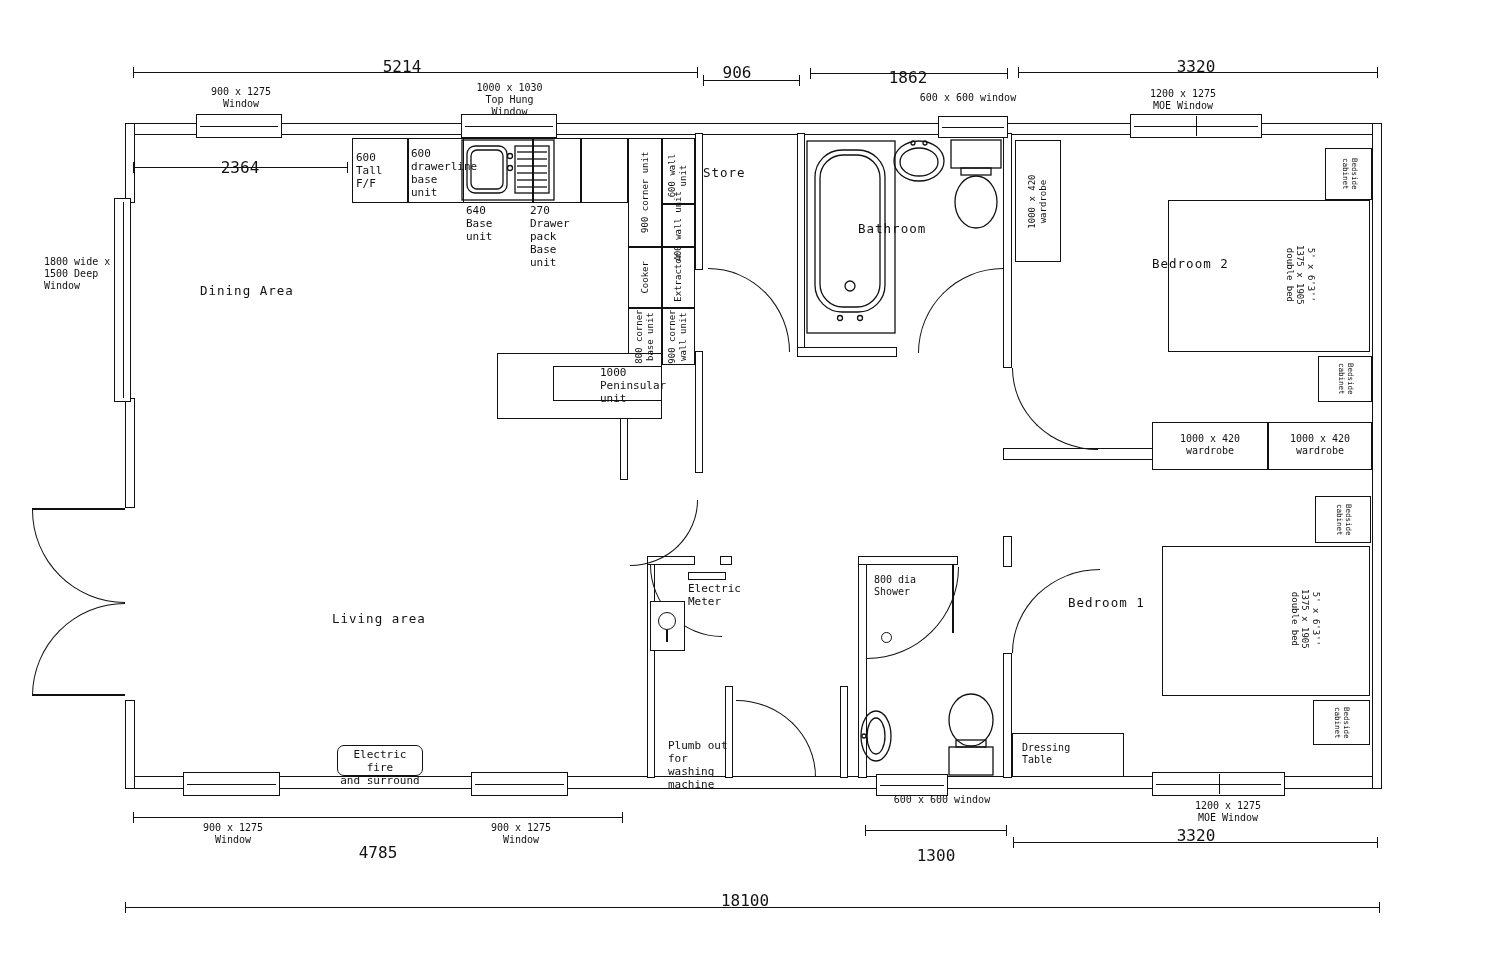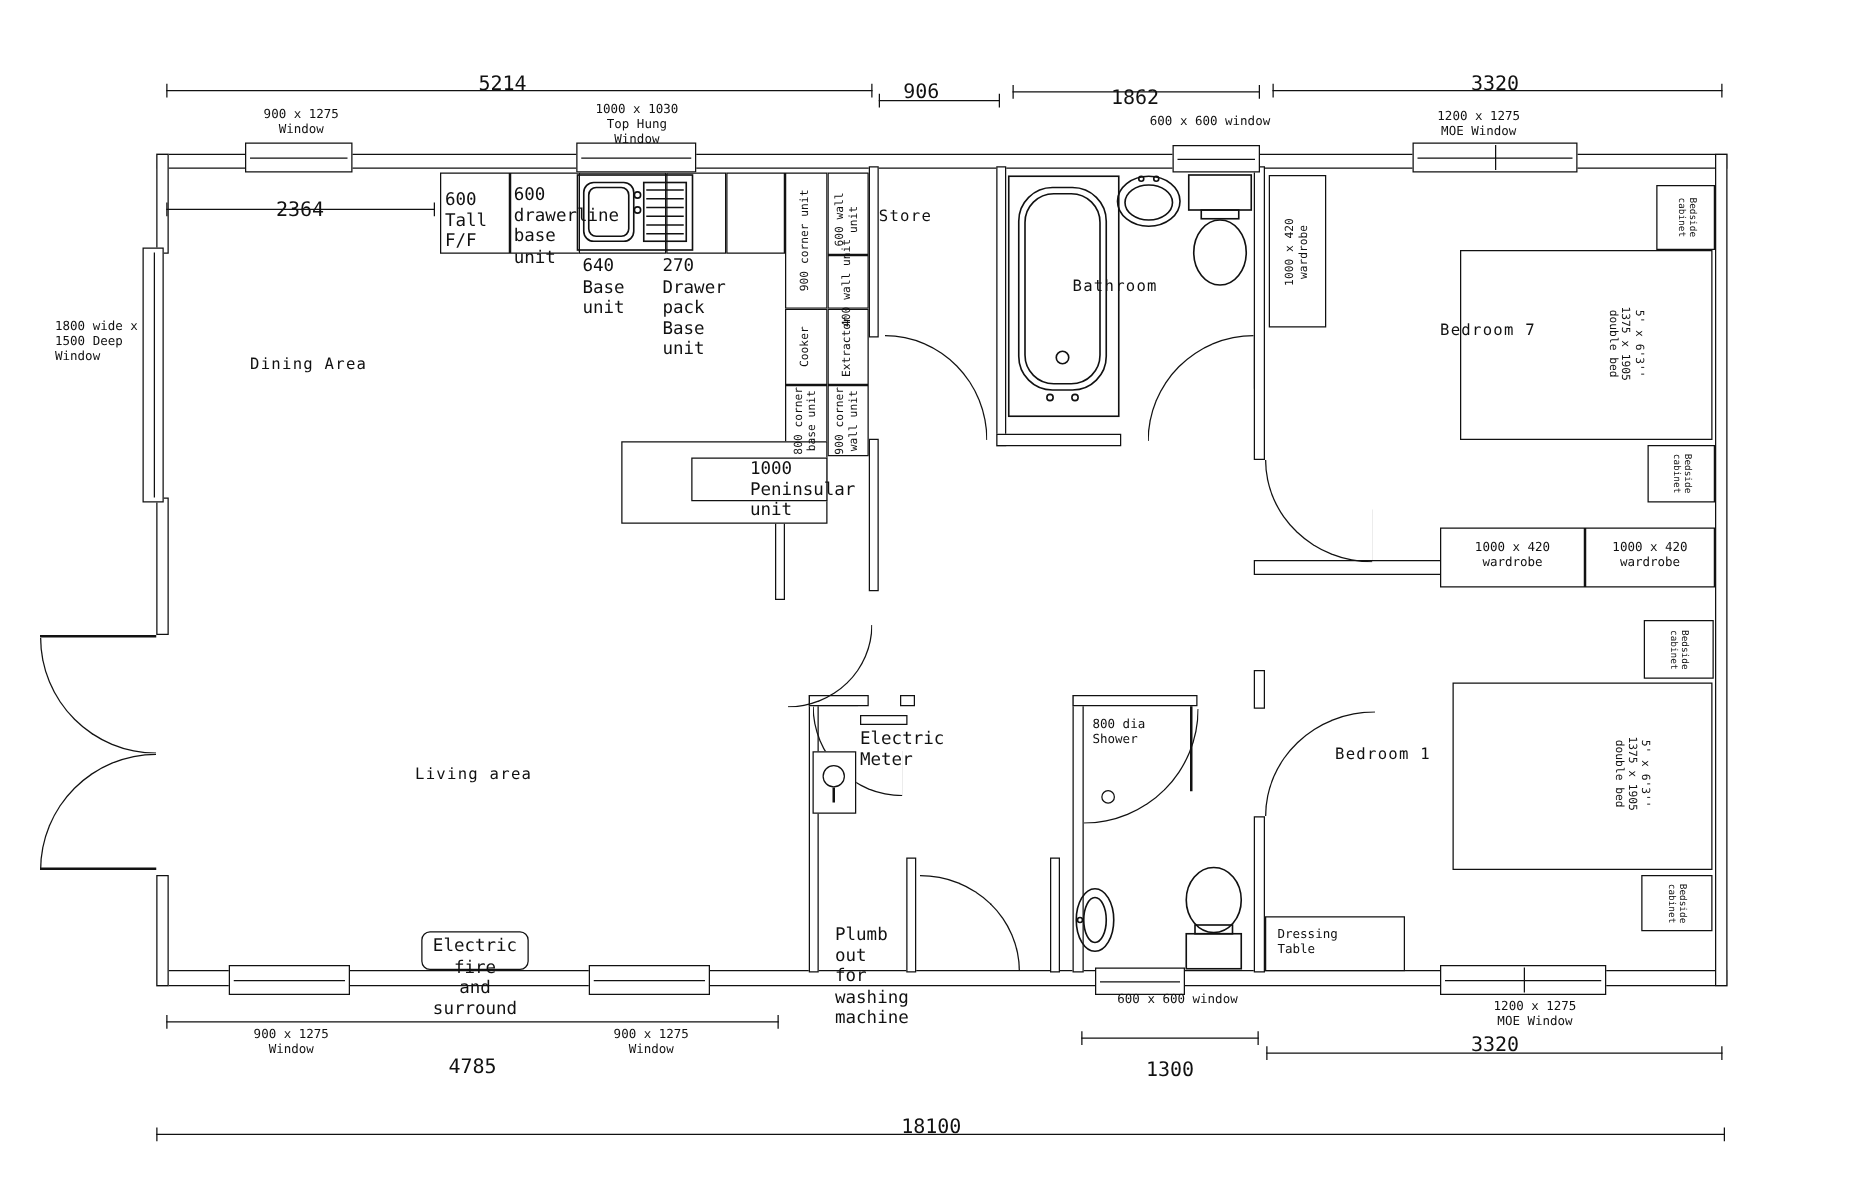--- a/index.html
+++ b/index.html
@@ -18,21 +18,21 @@
   .window{position:absolute;background:#fff;border:1.2px solid #111;box-sizing:border-box}
   .window.h::after{content:"";position:absolute;left:3px;right:3px;top:50%;height:1px;background:#111}
   .window.v::after{content:"";position:absolute;top:3px;bottom:3px;left:50%;width:1px;background:#111}
   .window.mullion::before{content:"";position:absolute;top:1px;bottom:1px;left:50%;width:1px;background:#111}
   .dim{position:absolute;height:1px;background:#111}
   .dim::before,.dim::after{content:"";position:absolute;top:-5px;width:1px;height:11px;background:#111}
   .dim::before{left:0}
   .dim::after{right:0}
   .lbl{position:absolute;white-space:pre-line;font-size:10px;line-height:1.18}
   .c{text-align:center}
-  .sm{font-size:14px}
+  .sm{font-size:11px}
   .room{font-size:12.5px;letter-spacing:1px;white-space:pre}
   .dnum{position:absolute;font-size:16px;transform:translateX(-50%);white-space:pre}
   .vlbl{position:absolute;white-space:pre-line;text-align:center;font-size:9px;line-height:1.18;transform-origin:center}
   .ccw{transform:rotate(-90deg)}
   .cw{transform:rotate(90deg)}
   .t7{font-size:7.5px}
   svg{position:absolute;overflow:visible}
   svg *{fill:none;stroke:#111;stroke-width:1.3}
 </style>
 </head>
@@ -205,21 +205,21 @@
 <span class="lbl c" style="left:466px;top:822px;width:110px">900 x 1275
 Window</span>
 <span class="lbl c" style="left:872px;top:794px;width:140px">600 x 600 window</span>
 <span class="lbl c" style="left:1162px;top:800px;width:132px">1200 x 1275
 MOE Window</span>
 
 <span class="lbl room" style="left:200px;top:284px">Dining Area</span>
 <span class="lbl room" style="left:332px;top:612px">Living area</span>
 <span class="lbl room" style="left:703px;top:166px">Store</span>
 <span class="lbl room" style="left:858px;top:222px">Bathroom</span>
-<span class="lbl room" style="left:1152px;top:257px">Bedroom 7</span>
+<span class="lbl room" style="left:1152px;top:257px">Bedroom 2</span>
 <span class="lbl room" style="left:1068px;top:596px">Bedroom 1</span>
 
 <span class="lbl sm" style="left:356px;top:152px;width:50px">600
 Tall F/F</span>
 <span class="lbl sm" style="left:411px;top:148px;width:52px">600
 drawerline
 base
 unit</span>
 <span class="lbl sm" style="left:466px;top:205px;width:48px">640 Base
 unit</span>

